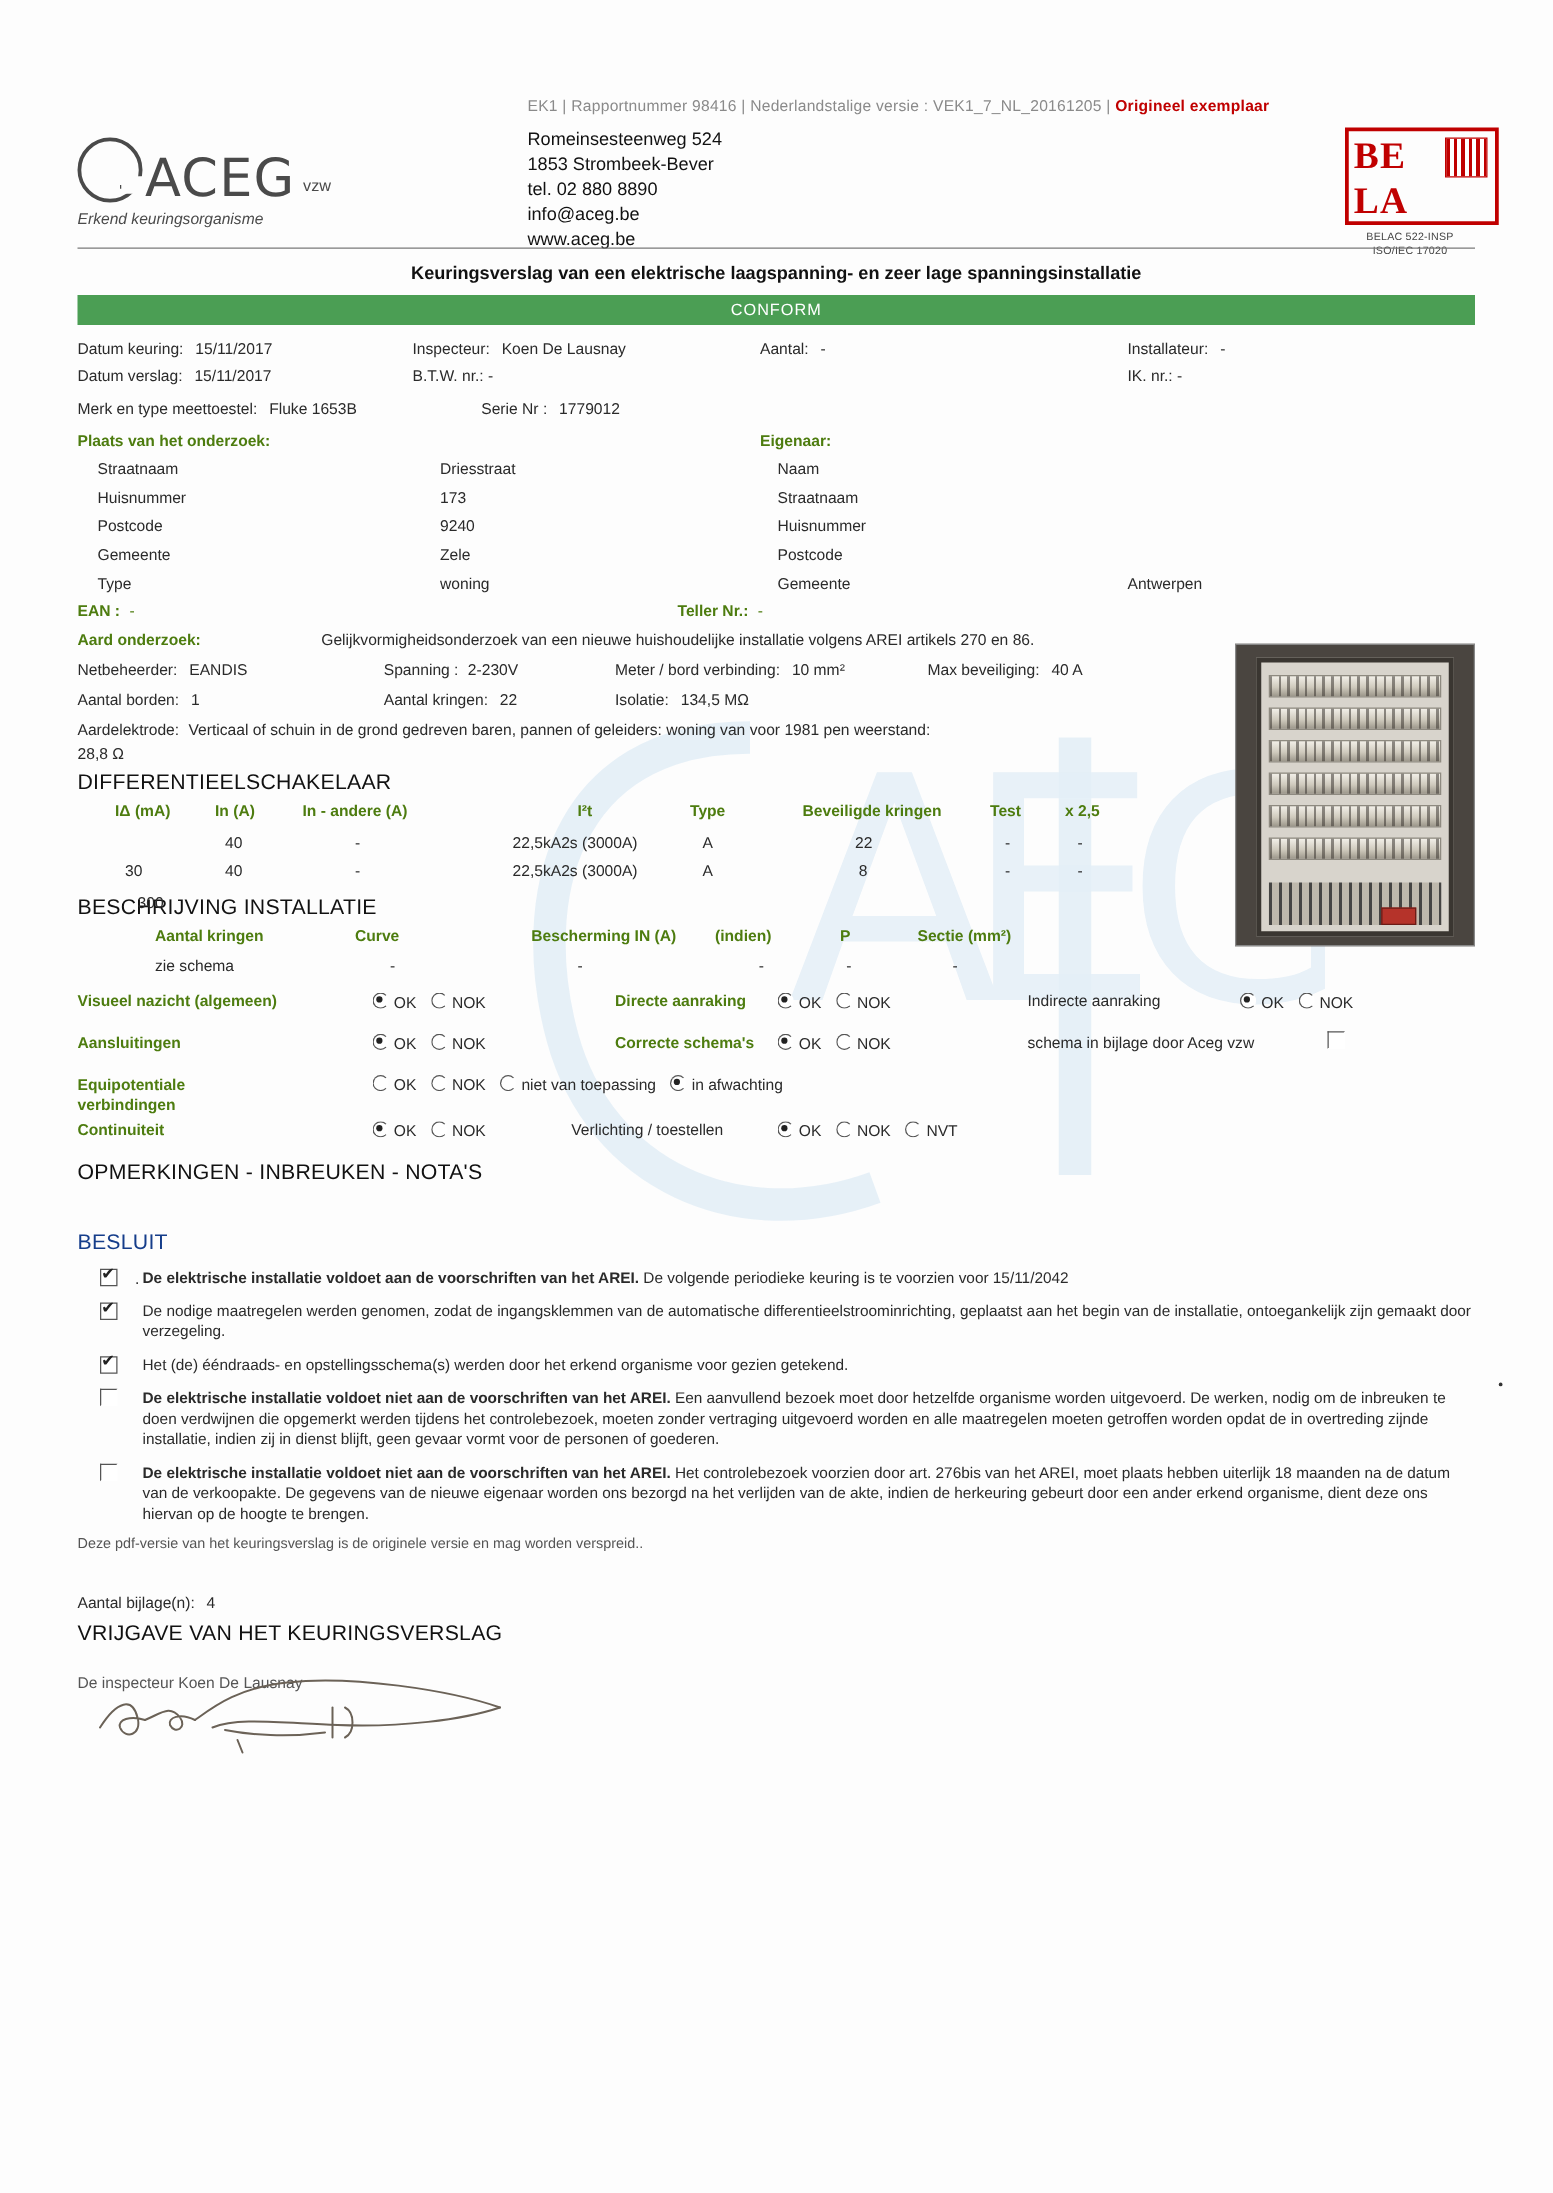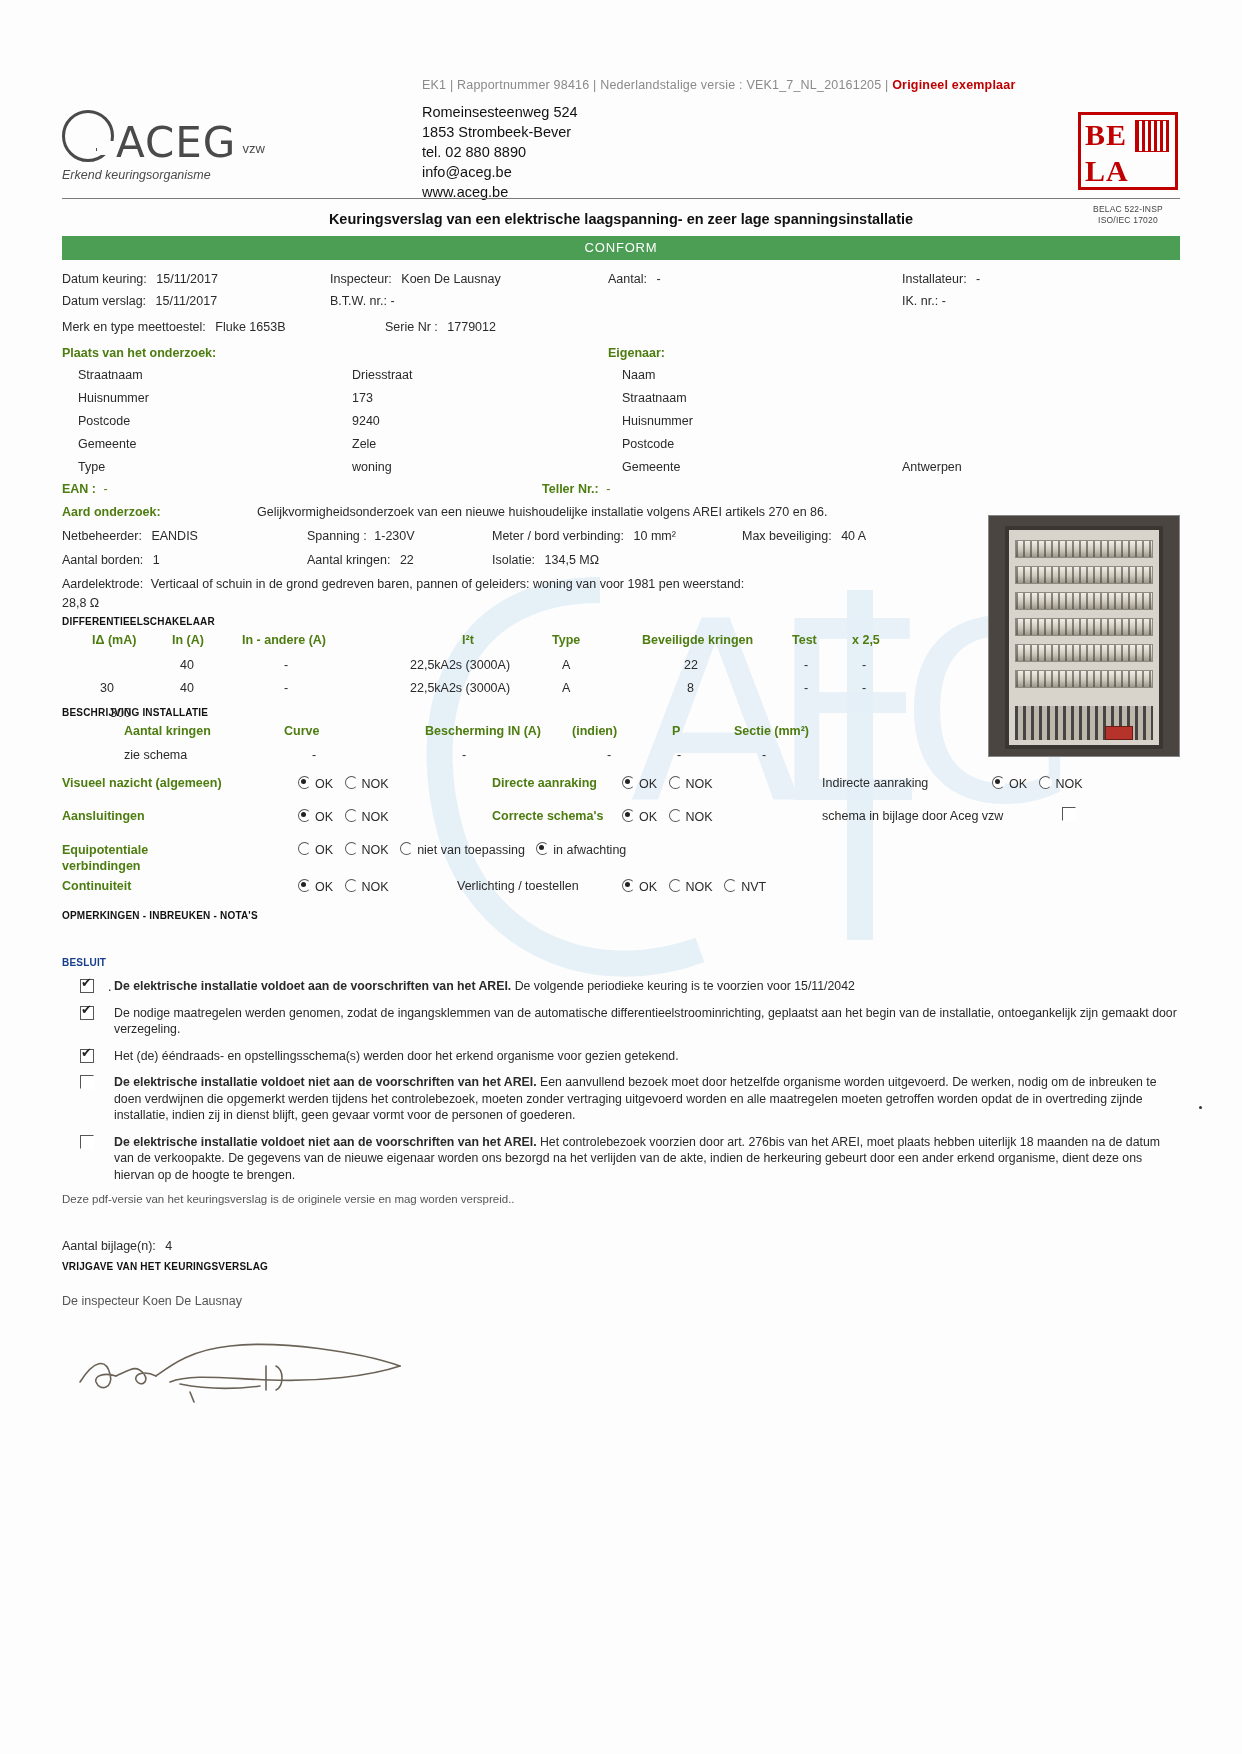--- a/index.html
+++ b/index.html
@@ -99,24 +99,24 @@
     line-height: 20px;
     color: #111;
   }
   .belac {
     position: absolute;
     right: 0; top: 28px;
     width: 104px;
     text-align: center;
   }
   .belac-box {
-    width: 100px; height: 78px;
+    width: 123px; height: 78px;
     border: 3px solid #c00000;
     position: relative;
-    margin: 14px auto;
+    margin: 4px auto;
     box-sizing: border-box;
   }
   .belac-letters {
     position: absolute;
     left: 4px; top: 2px;
     font-family: "Liberation Serif", serif;
     font-weight: bold;
     font-size: 30px;
     line-height: 36px;
     color: #c00000;
@@ -164,22 +164,22 @@
   .body {
     position: absolute;
     left: 62px; right: 62px; top: 272px;
     font-size: 12.5px;
     color: #2a2a2a;
   }
   .b { font-weight: bold; color: #4d7c0f; }
   .abs { position: absolute; }
 
   .sect-title {
-    font-weight: bold;
-    font-size: 10px;
+    font-weight: normal;
+    font-size: 17px;
     color: #111;
     letter-spacing: .2px;
   }
 
   
   .radio {
     display: inline-block;
     width: 11px; height: 11px;
     border: 1px solid #555;
     border-radius: 50%;
@@ -392,21 +392,21 @@
 
         <div class="abs b" style="left:0;top:23px;">Aard onderzoek:</div>
         <div class="abs" style="left:195px;top:23px;">Gelijkvormigheidsonderzoek van een nieuwe huishoudelijke installatie volgens AREI artikels 270 en 86.</div>
 
         <div class="abs" style="left:0;top:47px;">
           <span>Netbeheerder:</span>
           <span style="margin-left:6px">EANDIS</span>
         </div>
         <div class="abs" style="left:245px;top:47px;">
           <span>Spanning :</span>
-          <span style="margin-left:4px">1-230V</span>
+          <span style="margin-left:4px">2-230V</span>
         </div>
         <div class="abs" style="left:430px;top:47px;">
           <span>Meter / bord verbinding:</span>
           <span style="margin-left:6px">10 mm²</span>
         </div>
         <div class="abs" style="left:680px;top:47px;">
           <span>Max beveiliging:</span>
           <span style="margin-left:6px">40 A</span>
         </div>
 

